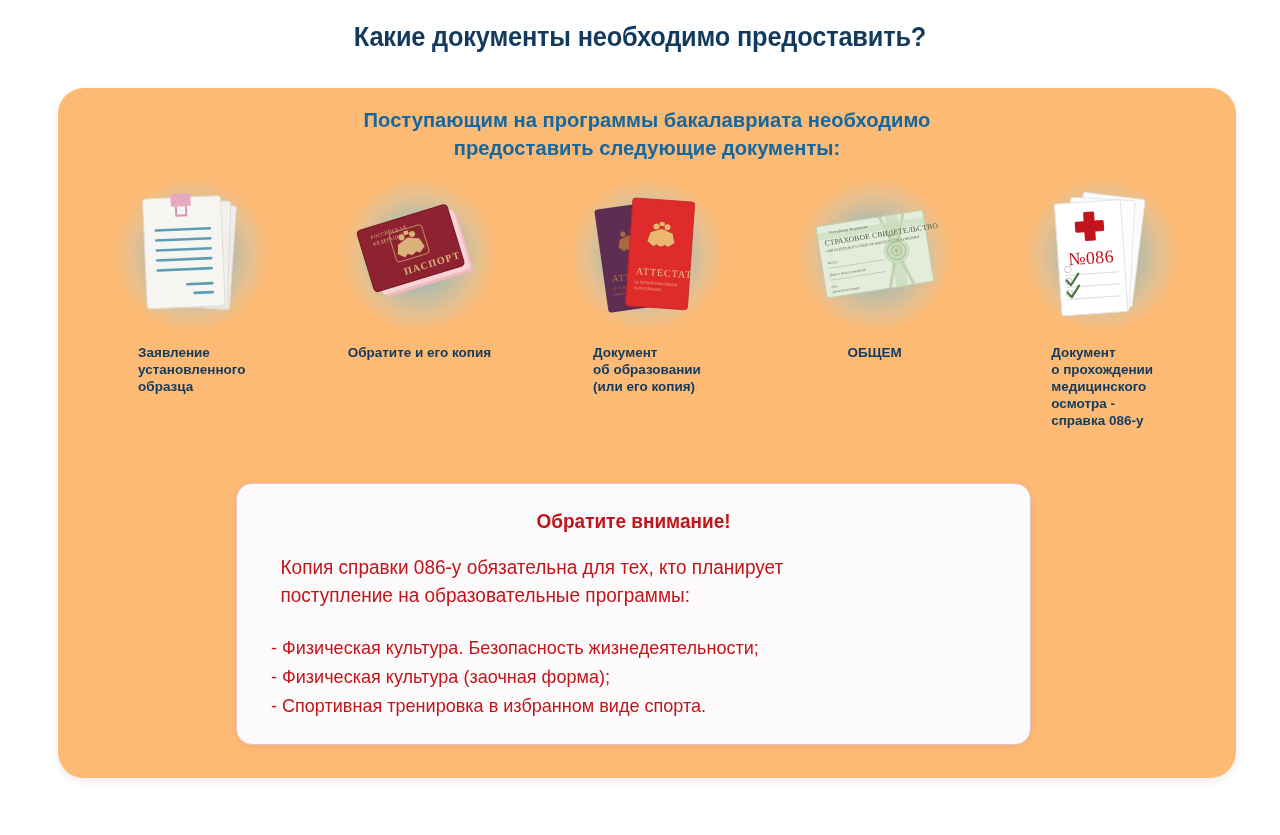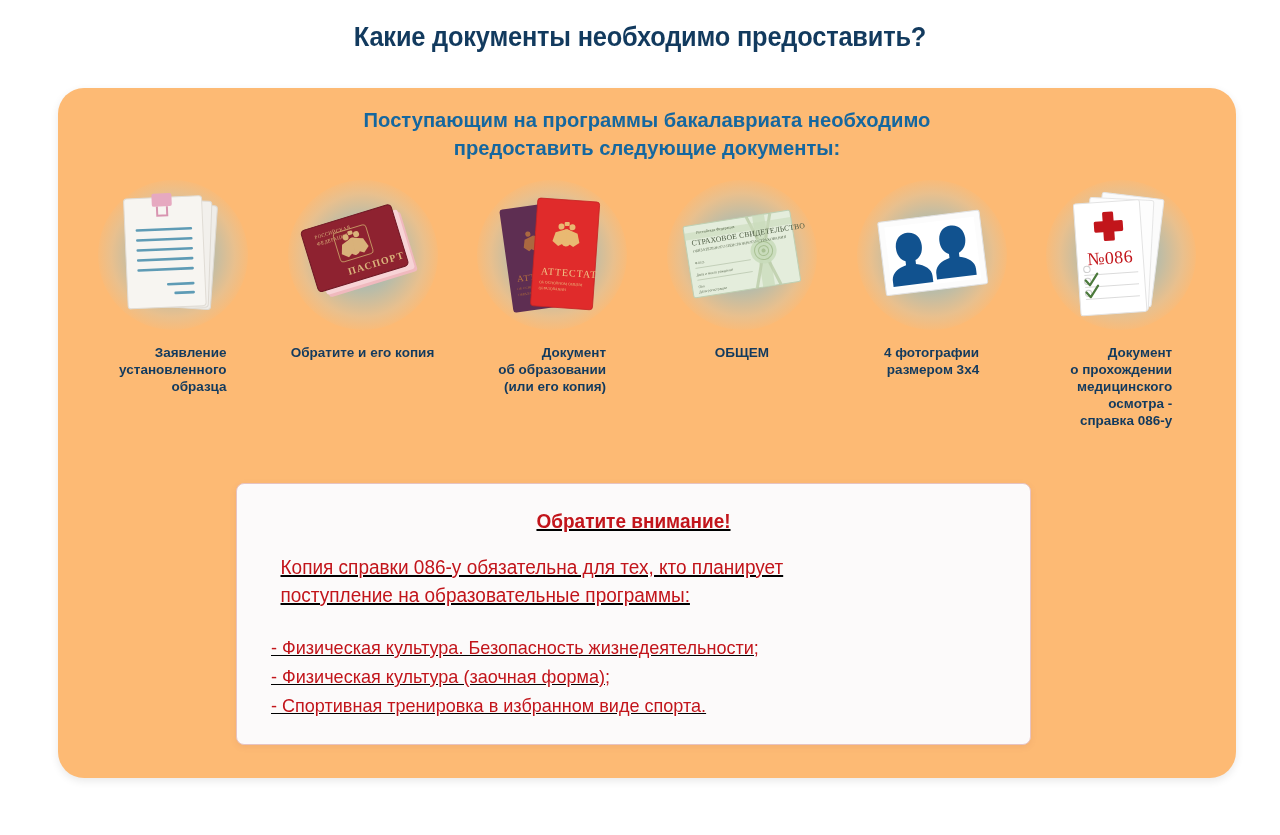--- a/index.html
+++ b/index.html
@@ -97,41 +97,40 @@
         rgba(150,215,245,0.20) 58%,
         rgba(255,255,255,0) 74%);
     border-radius: 50%;
     pointer-events: none;
   }
 
   .doc-art svg { position: relative; z-index: 2; display: block; }
 
   .doc-caption {
     margin-top: 14px;
-    text-align: right;
+    text-align: left;
     font-size: 13.5px;
     font-weight: bold;
     line-height: 17px;
     color: #123A5E;
     white-space: pre-line;
   }
 
   
   .warning-box {
     position: absolute;
     left: 178px;
     top: 395px;
     width: 795px;
     height: 262px;
     background: #FCFAFA;
     border: 1.3px solid #E6C3C3;
-    border-radius: 8px;
+    border-radius: 16px;
     box-shadow: 0 2px 6px rgba(150,90,90,0.10);
     padding: 26px 34px 0 34px;
-    text-decoration: underline;
   }
 
   .warning-title {
     text-align: center;
     font-size: 20px;
     font-weight: bold;
     color: #C2151B;
     transform: scaleX(0.95);
   }
 
@@ -300,41 +299,20 @@
               <text x="28" y="75" font-family="'Liberation Sans', sans-serif" font-size="3.4" fill="#6B7861">Дата и место рождения</text>
               <line x1="28" y1="79" x2="84" y2="79" stroke="#AFBDA3" stroke-width="0.6"></line>
               <text x="28" y="87" font-family="'Liberation Sans', sans-serif" font-size="3.4" fill="#6B7861">Пол</text>
               <text x="28" y="92" font-family="'Liberation Sans', sans-serif" font-size="3.4" fill="#6B7861">Дата регистрации</text>
             </g>
           </svg>
         </div>
         <div class="doc-caption">ОБЩЕМ</div>
       </div>
 
-      <div class="doc-item">
-        <div class="doc-art">
-          <div class="glow"></div>
-          <svg width="140" height="118" viewBox="0 0 140 118">
-            <g transform="rotate(-7 70 59)">
-              <rect x="20" y="20" width="102" height="74" rx="2" fill="#FCFCFC" stroke="#E2E2E2" stroke-width="1"></rect>
-              <rect x="26" y="26" width="90" height="62" fill="#FFFFFF"></rect>
-
-              <g fill="#11528F" transform="translate(28,28)">
-                <path d="M20 6 c-8 0 -13 6 -13 14 c0 7 3 12 8 14 l0 4 c-9 2 -15 7 -15 14 l0 6 l40 0 l0 -6 c0 -7 -6 -12 -15 -14 l0 -4 c5 -2 8 -7 8 -14 c0 -8 -5 -14 -13 -14 z"></path>
-              </g>
-
-              <g fill="#11528F" transform="translate(72,26)">
-                <path d="M20 6 c-8 0 -13 6 -13 14 c0 7 3 12 8 14 l0 4 c-9 2 -15 7 -15 14 l0 6 l40 0 l0 -6 c0 -7 -6 -12 -15 -14 l0 -4 c5 -2 8 -7 8 -14 c0 -8 -5 -14 -13 -14 z"></path>
-              </g>
-            </g>
-          </svg>
-        </div>
-        <div class="doc-caption">4 фотографии
-размером 3х4</div>
-      </div>
 
       <div class="doc-item">
         <div class="doc-art">
           <div class="glow"></div>
           <svg width="132" height="140" viewBox="0 0 132 140">
             <g transform="rotate(7 66 70)">
               <rect x="40" y="10" width="62" height="108" rx="2" fill="#FBFBFB" stroke="#E4E4E4" stroke-width="1"></rect>
             </g>
             <g transform="rotate(3 66 70)">
               <rect x="32" y="14" width="64" height="110" rx="2" fill="#FDFDFD" stroke="#E6E6E6" stroke-width="1"></rect>

